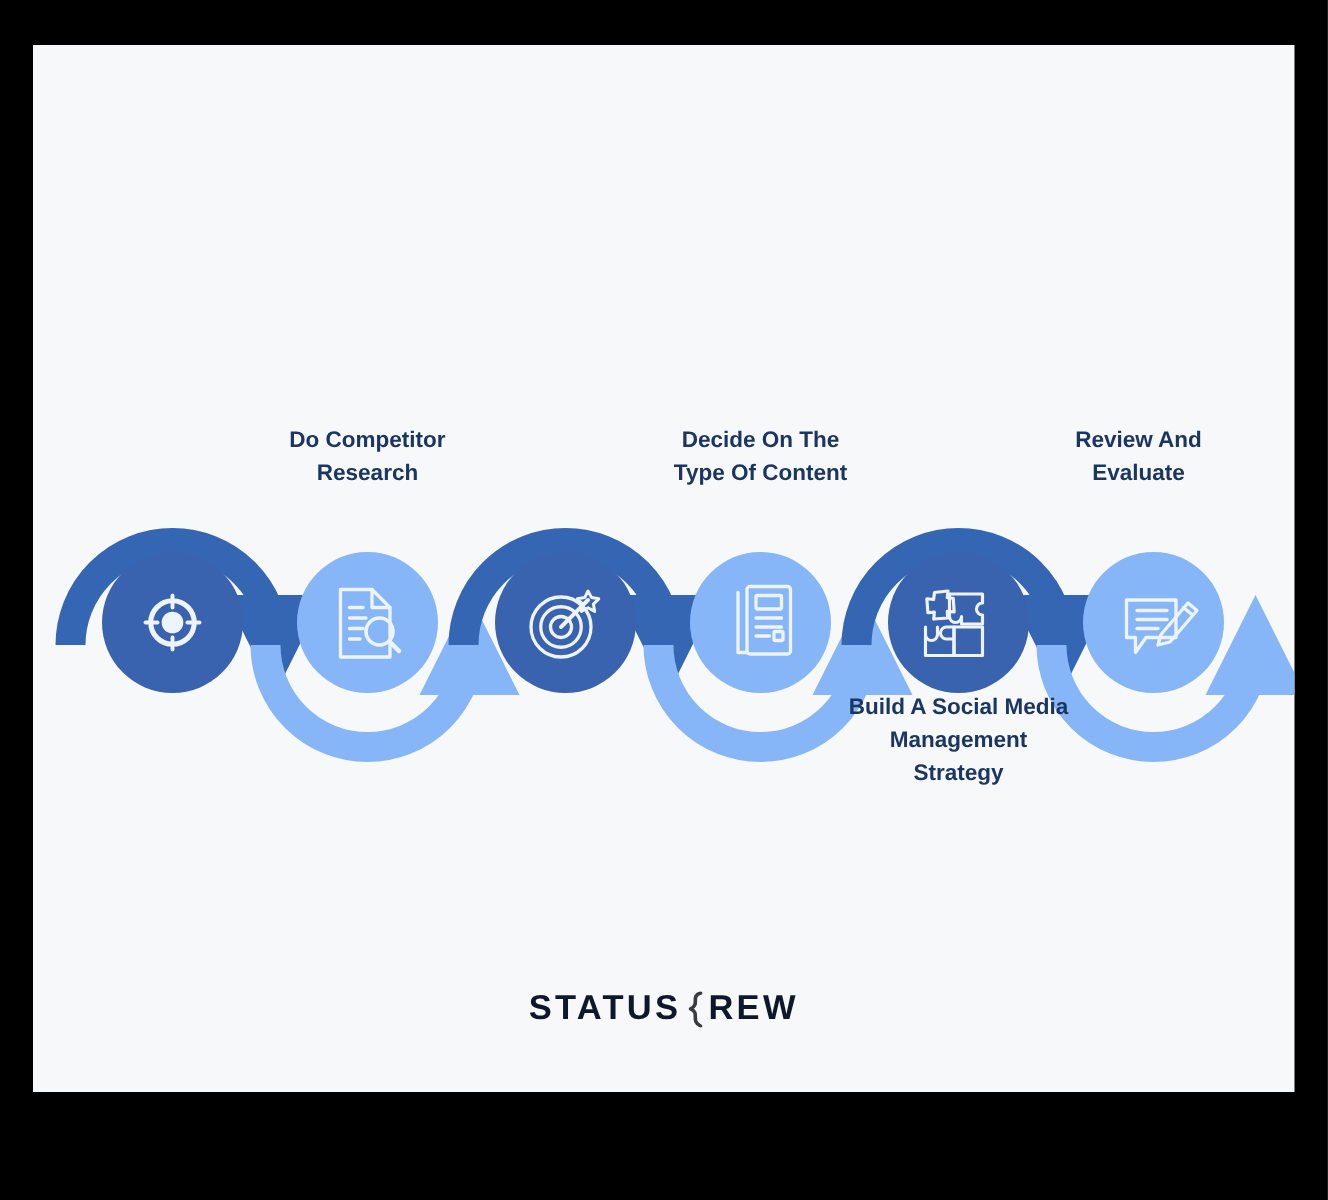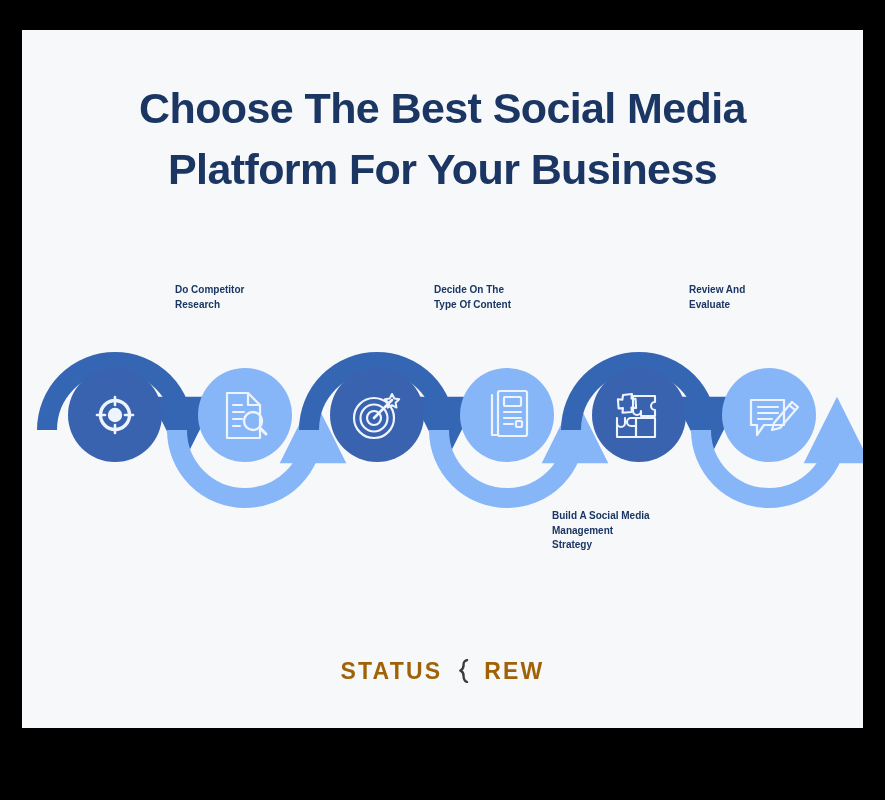--- a/index.html
+++ b/index.html
@@ -60,62 +60,60 @@
     height: 330px;
   }
   #flow svg { display: block; }
 
   
   .step-label {
     position: absolute;
     color: #1b3663;
     font-family: "Liberation Sans", sans-serif;
     font-weight: bold;
-    font-size: 10px;
+    font-size: 15px;
     line-height: 1.45;
+    text-align: center;
     white-space: pre-line;
   }
 
   
   #logo {
     position: absolute;
     left: 0;
     top: 628px;
     width: 841px;
     text-align: center;
   }
   #logo-inner {
     display: inline-flex;
+    align-items: center;
     justify-content: center;
-    gap: 12px;
-    color: #a16207;
+    gap: 0px;
+    color: #0f172a;
     font-family: "Liberation Sans", sans-serif;
     font-weight: bold;
     font-size: 23px;
     letter-spacing: 2.2px;
   }
   #logo-mark {
     display: inline-block;
     width: 15px;
     height: 24px;
     margin: 0 1px 0 2px;
     position: relative;
     top: 1px;
   }
 </style>
 </head>
 <body>
 
 <div id="frame">
   <div id="canvas">
 
-    <div id="title">
-      <span class="tline">Choose The Best Social Media</span>
-      <span class="tline">Platform For Your Business</span>
-    </div>
 
     <div id="flow">
       <svg width="841" height="330" viewBox="0 0 841 330" xmlns="http://www.w3.org/2000/svg">
         <defs>
 
           <marker id="ah-dark" viewBox="0 0 12 12" refX="6" refY="6" markerWidth="4.0" markerHeight="4.0" orient="auto-start-reverse">
             <path d="M 1 1 L 11 6 L 1 11 z" fill="#3566b4"></path>
           </marker>
           <marker id="ah-light" viewBox="0 0 12 12" refX="6" refY="6" markerWidth="4.0" markerHeight="4.0" orient="auto-start-reverse">
             <path d="M 1 1 L 11 6 L 1 11 z" fill="#86b6f7"></path>
@@ -223,21 +221,21 @@
       </svg>
 
 
       <div class="step-label" style="left:153px; top:38px; width:140px;">Do Competitor
 Research</div>
 
 
       <div class="step-label" style="left:412px; top:38px; width:146px;">Decide On The
 Type Of Content</div>
 
-      <div class="step-label" style="left:530px; top:216px; width:174px;margin-top:48px;">Build A Social Media
+      <div class="step-label" style="left:530px; top:216px; width:174px;">Build A Social Media
 Management
 Strategy</div>
 
       <div class="step-label" style="left:667px; top:38px; width:140px;">Review And
 Evaluate</div>
     </div>
 
     <div id="logo">
       <span id="logo-inner">
         <span>STATUS</span>

